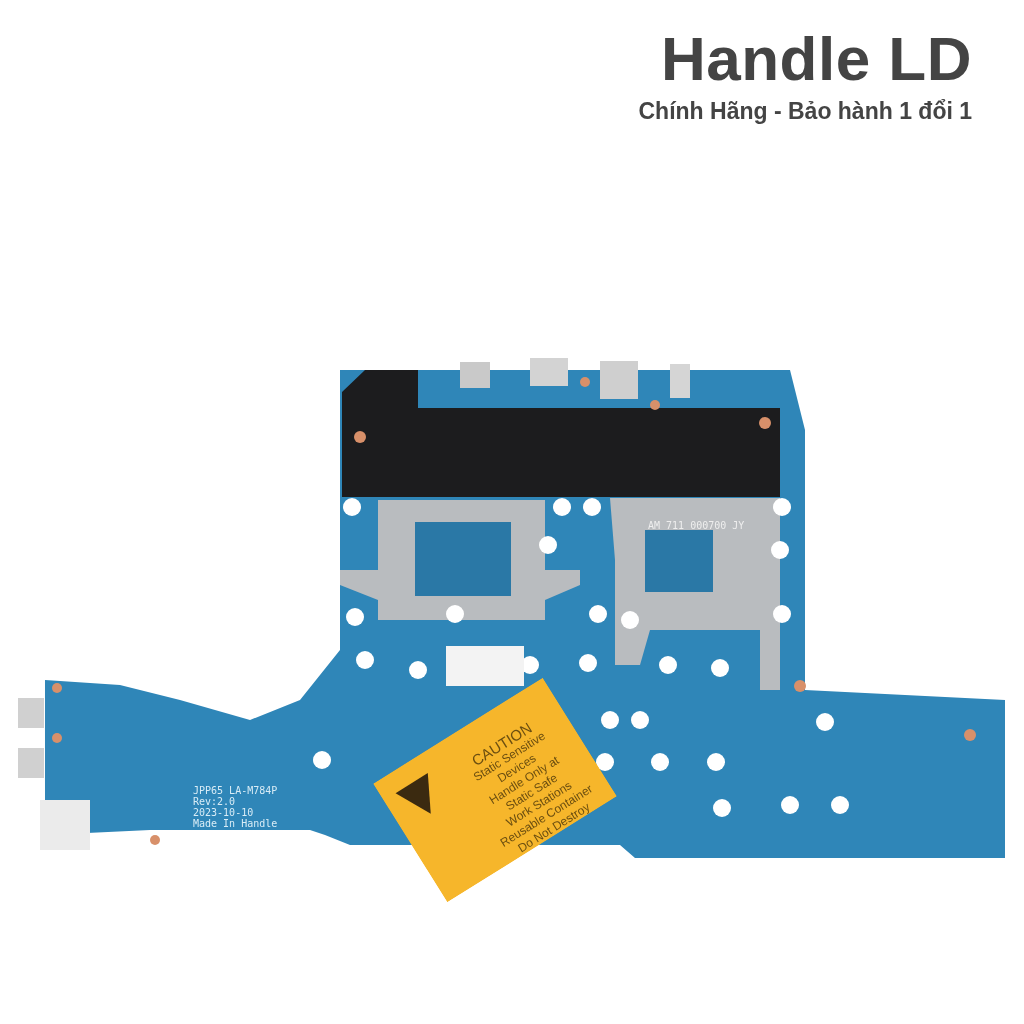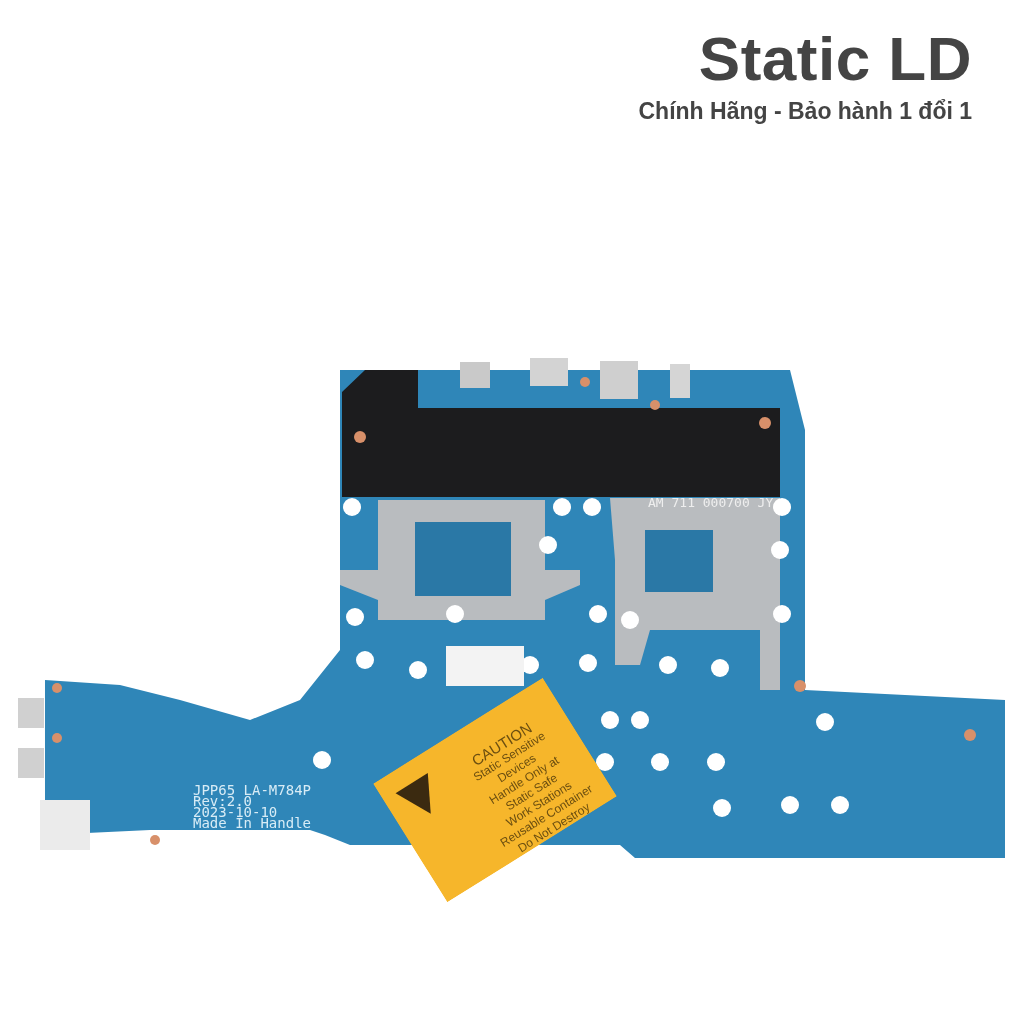--- a/index.html
+++ b/index.html
@@ -1,31 +1,31 @@
 <!DOCTYPE html>
 <html><head>
 <meta charset="utf-8">
 <style>
   html, body { margin:0; padding:0; background:#ffffff; }
   body { width:1024px; height:1024px; position:relative; overflow:hidden; font-family:"Liberation Sans", sans-serif; }
   .brand { position:absolute; right:52px; top:22px; text-align:right; color:#444; }
   .brand-title { font-size:62px; font-weight:bold; line-height:74px; letter-spacing:0.5px; }
   .brand-sub { font-size:23px; font-weight:bold; margin-top:2px; }
   svg { position:absolute; left:0; top:0; }
-  .pcb-label { position:absolute; font-family:"DejaVu Sans Mono", monospace; color:#d8ecf6; font-size:14px; line-height:11px; }
+  .pcb-label { position:absolute; font-family:"DejaVu Sans Mono", monospace; color:#d8ecf6; font-size:10px; line-height:11px; }
   .sticker { position:absolute; left:395px; top:720px; width:200px; height:140px; transform:rotate(-32deg); transform-origin:center; }
   .sticker-text { position:absolute; left:60px; top:28px; color:#6b4e10; font-size:12px; line-height:14px; text-align:center; width:140px; }
   .sticker-text .head { font-size:15px; }
   .label-badge { position:absolute; left:446px; top:646px; width:78px; height:40px; background:#f3f3f3; font-family:"DejaVu Sans Mono", monospace; font-size:4px; color:#333; line-height:5px; padding:2px; box-sizing:border-box; }
 </style>
 </head>
 <body>
 
 <div class="brand">
-  <div class="brand-title">Static LD</div>
+  <div class="brand-title">Handle LD</div>
   <div class="brand-sub">Chính Hãng - Bảo hành 1 đổi 1</div>
 </div>
 
 <svg width="1024" height="1024">
 
   <path d="M340 370 L790 370 L805 430 L805 690 L1005 700 L1005 858 L635 858 L620 845 L350 845 L325 835 L310 830 L150 830 L45 835 L45 680 L120 685 L180 700 L250 720 L300 700 L340 650 Z" fill="#2f86b8"></path>
 
   <path d="M342 392 L365 370 L418 370 L418 408 L780 408 L780 497 L342 497 Z" fill="#1c1c1e"></path>
 
   <rect x="460" y="362" width="30" height="26" fill="#c9c9c9"></rect>
@@ -86,21 +86,21 @@
   <rect x="40" y="800" width="50" height="50" fill="#ebebeb"></rect>
 </svg>
 
 <div class="pcb-label" style="left:193px; top:785px;">
   <div>JPP65 LA-M784P</div>
   <div>Rev:2.0</div>
   <div>2023-10-10</div>
   <div>Made In Handle</div>
 </div>
 
-<div class="pcb-label" style="left:648px; top:497px; color:#eeeeee; font-size:13px;">AM 711 000700 JY</div>
+<div class="pcb-label" style="left:648px; top:520px; color:#eeeeee; font-size:10px;">AM 711 000700 JY</div>
 
 <div class="label-badge"></div>
 
 <div class="sticker">
   <svg width="200" height="140" style="position:absolute;left:0;top:0;">
     <rect x="0" y="0" width="200" height="140" fill="#f6b62b"></rect>
     <polygon points="14,20 52,20 33,56" fill="#3b2a10"></polygon>
   </svg>
   <div class="sticker-text">
     <div class="head">CAUTION</div>

